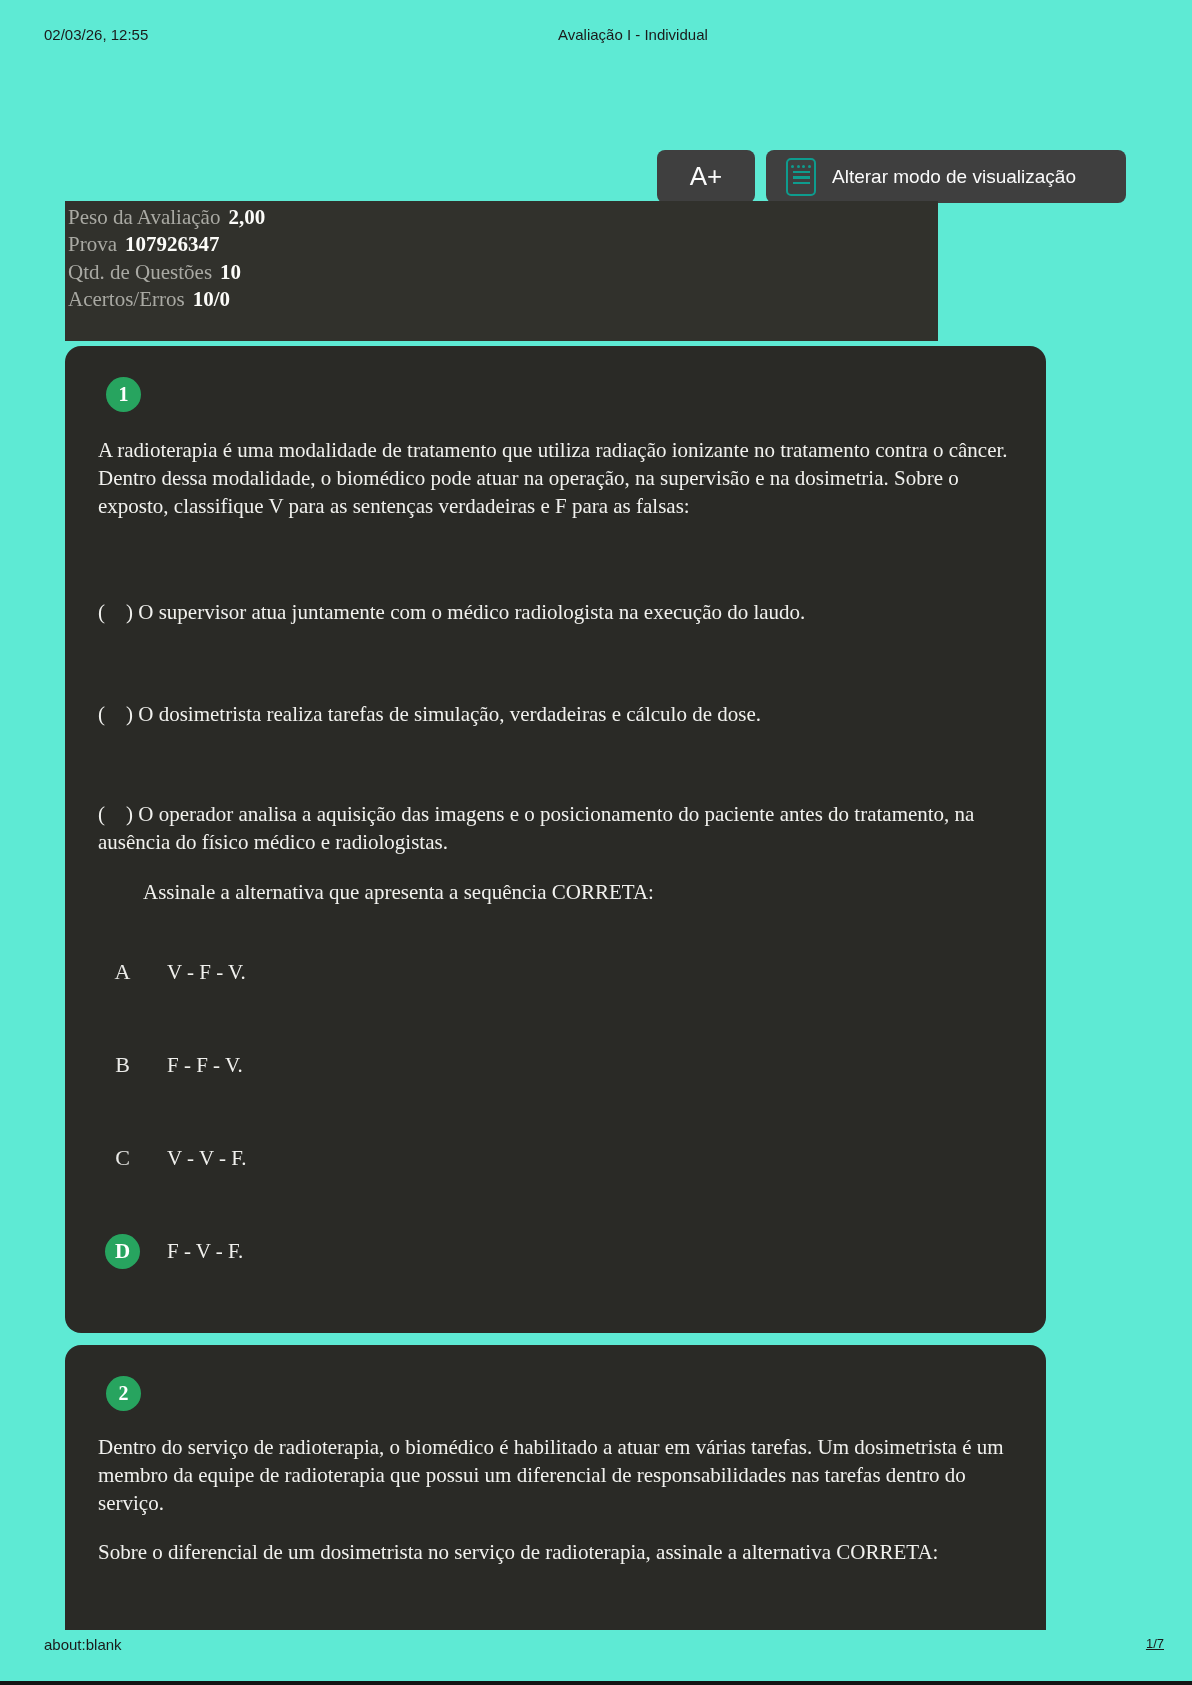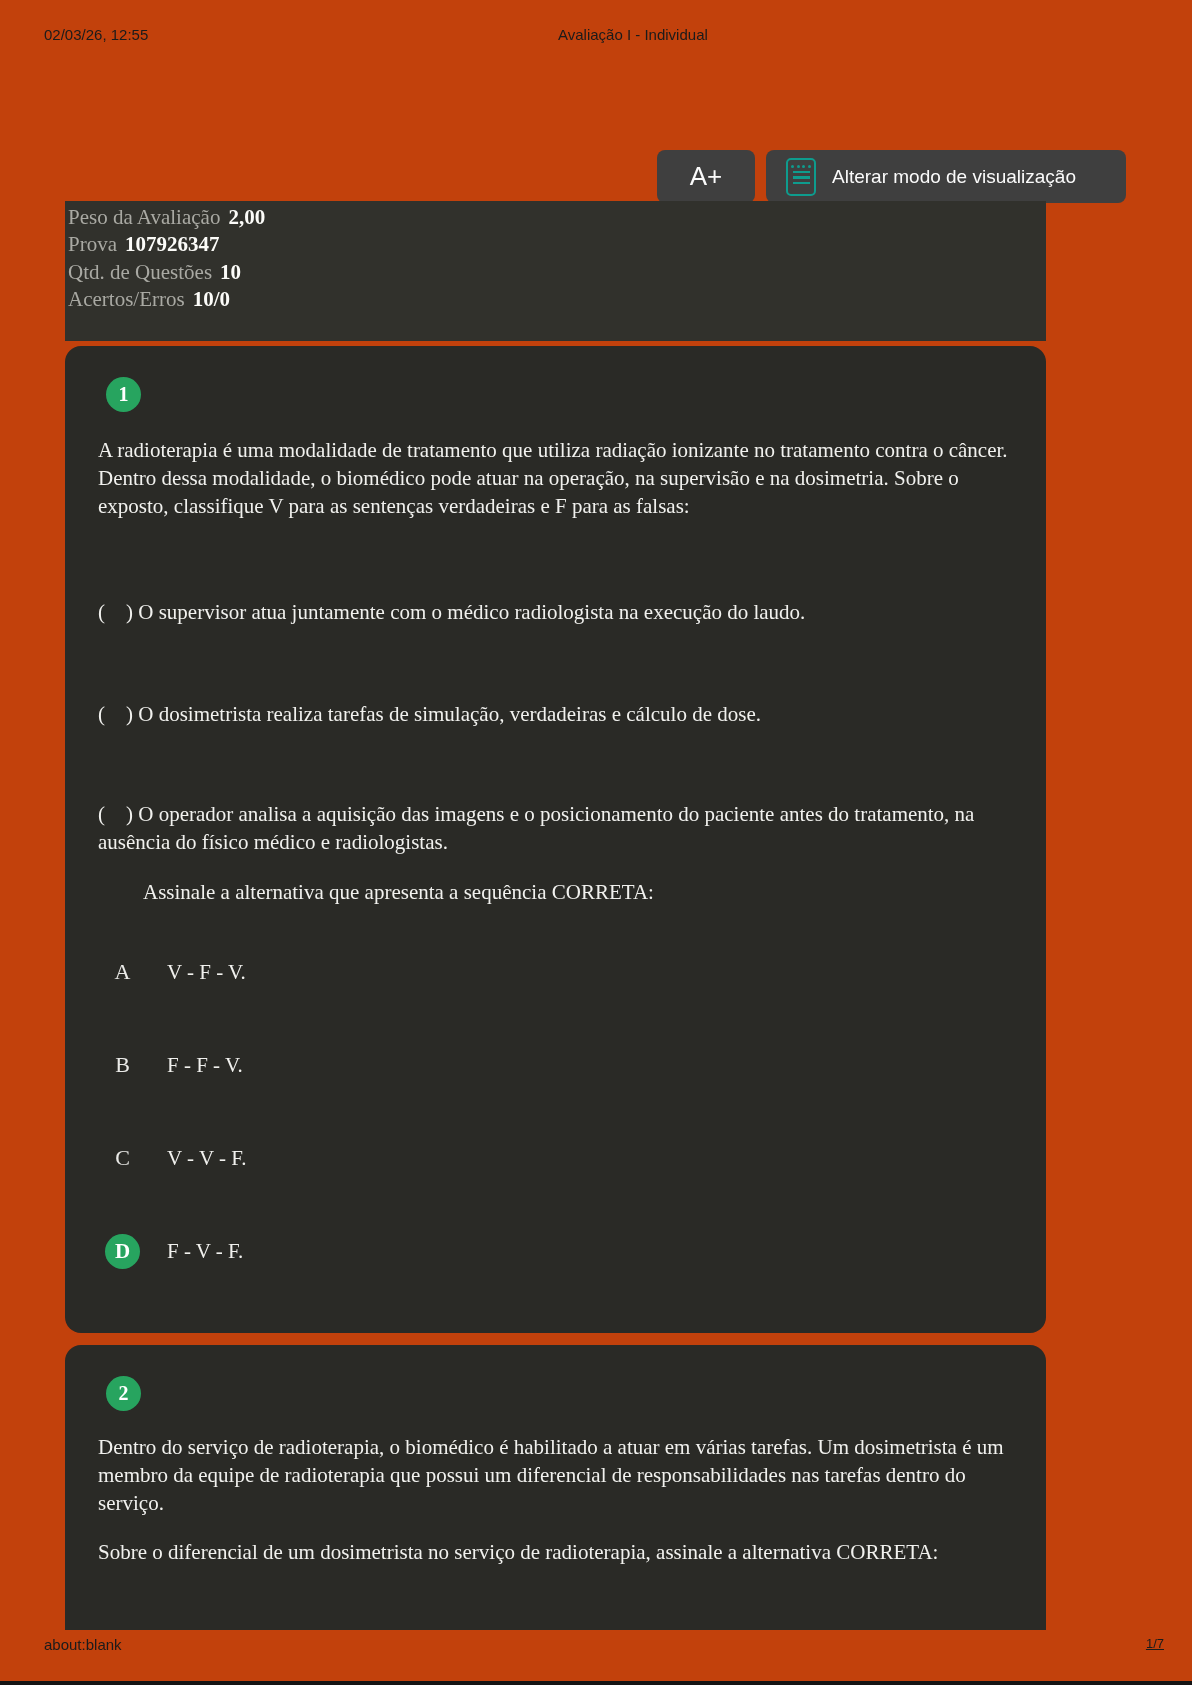--- a/index.html
+++ b/index.html
@@ -1,19 +1,19 @@
 <!DOCTYPE html>
 <html><head>
 <meta charset="utf-8">
 <style>
   * { margin:0; padding:0; box-sizing:border-box; }
   html,body { background:#fff; }
   .page {
     position:relative; width:1192px; height:1685px;
-    background:#c2410c; overflow:hidden;
+    background:#5eead4; overflow:hidden;
     font-family:"Liberation Sans", sans-serif;
   }
   
   .ph-ts { position:absolute; left:44px; top:26px; font-size:15px; color:#1b1b1b; }
   .ph-title { position:absolute; left:558px; top:26px; font-size:15px; color:#1b1b1b; }
   .pf-url { position:absolute; left:44px; top:1636px; font-size:15px; color:#1b1b1b; }
   .pf-page { position:absolute; right:28px; top:1636px; font-size:13px; color:#1b1b1b;text-decoration:underline; }
   .bottom-bar { position:absolute; left:0; top:1681px; width:1192px; height:4px; background:#141414; }
 
   
@@ -21,21 +21,21 @@
          display:flex; align-items:center; justify-content:center; color:#fbfbfb; cursor:pointer; }
   .btn-aplus { left:657px; width:98px; font-size:26px; }
   .btn-view { left:766px; width:360px; font-size:19px; justify-content:flex-start; padding-left:20px; gap:16px; }
   .reader-icon { width:30px; height:38px; border:2.5px solid #0e9c8e; border-radius:5px;
                  display:flex; flex-direction:column; align-items:center; padding-top:5px; gap:3px; flex:0 0 auto; }
   .reader-icon .dots { display:flex; gap:2.5px; }
   .reader-icon .dots i { width:3.2px; height:3.2px; border-radius:50%; background:#0e9c8e; }
   .reader-icon .bar { width:17px; height:2.6px; background:#0e9c8e; }
 
   
-  .summary { position:absolute; left:65px; top:201px; width:981px; height:140px;
+  .summary { position:absolute; left:65px; top:201px; width:873px; height:140px;
              background:#31312c; padding:3px 4px 0 3px;
              font-family:"Liberation Serif", serif; font-size:21px; }
   .summary .row { display:flex; gap:8px; line-height:27.4px; white-space:nowrap; }
   .summary .lbl { color:#a9a9a3; }
   .summary .val { color:#fcfcf9; font-weight:bold; }
 
   
   .card { position:absolute; left:65px; width:981px; background:#2a2a26;
           font-family:"Liberation Serif", serif; color:#f1f1ee; }
   .card1 { top:346px; height:987px; border-radius:16px; }

